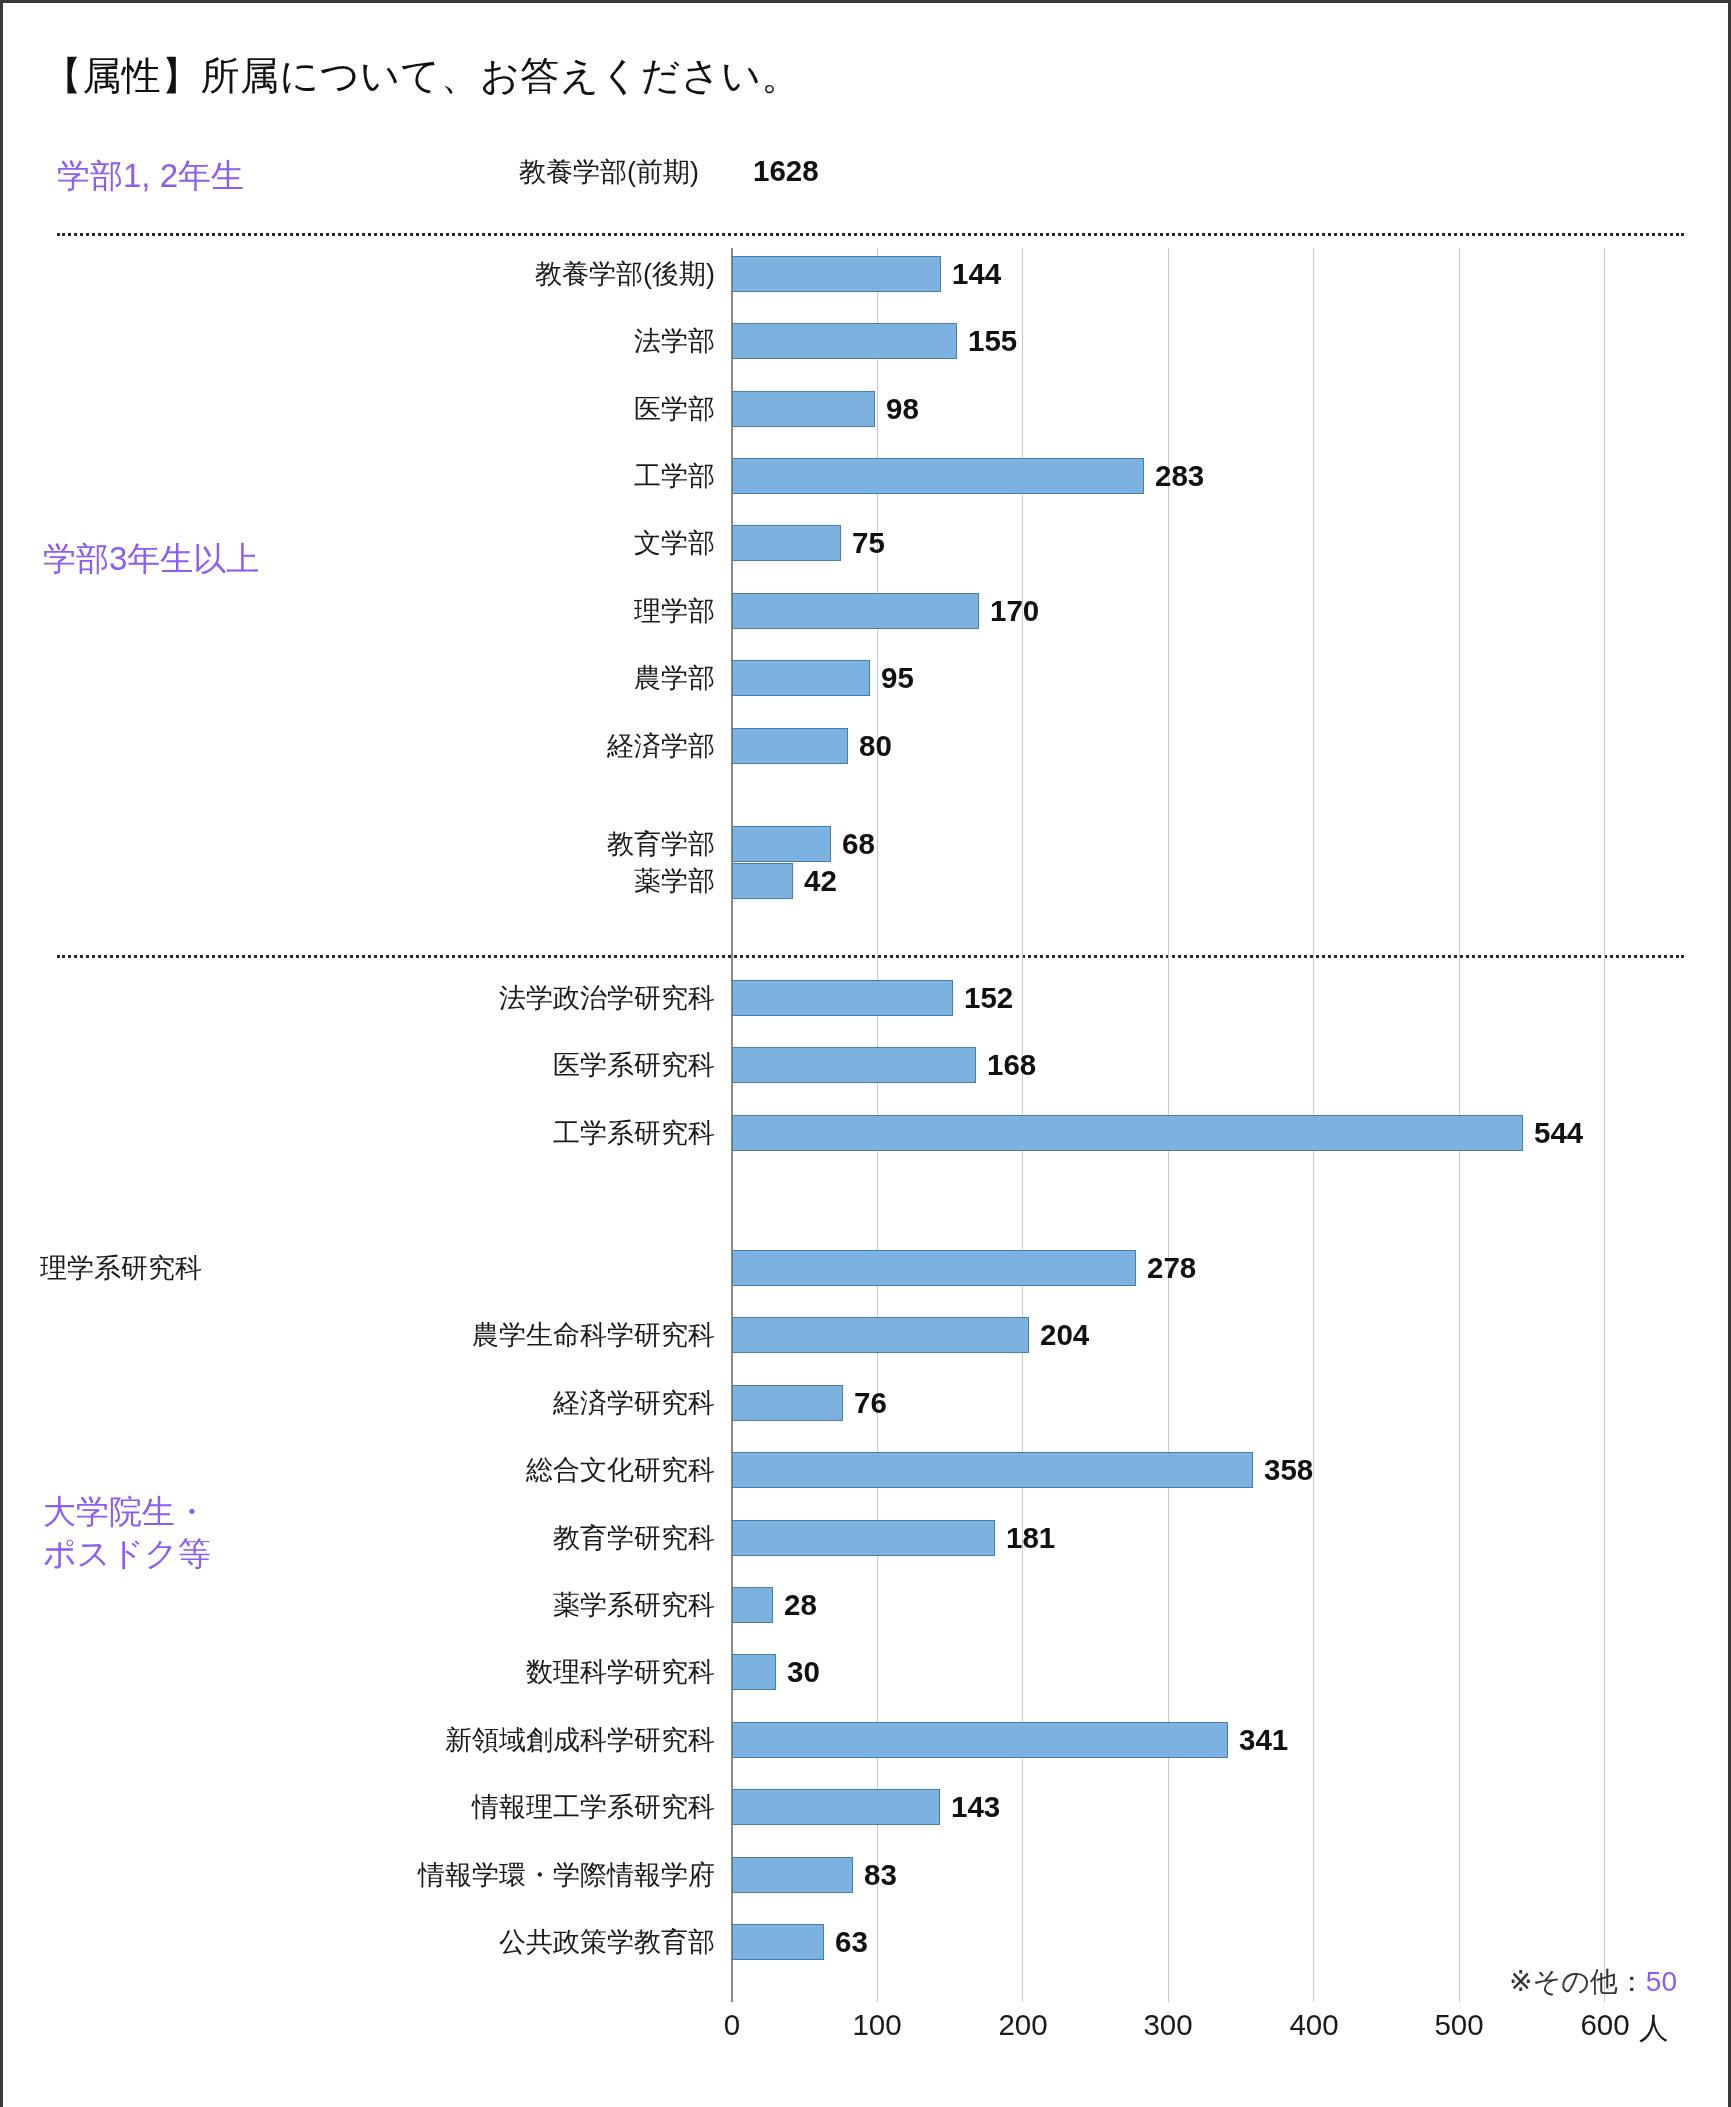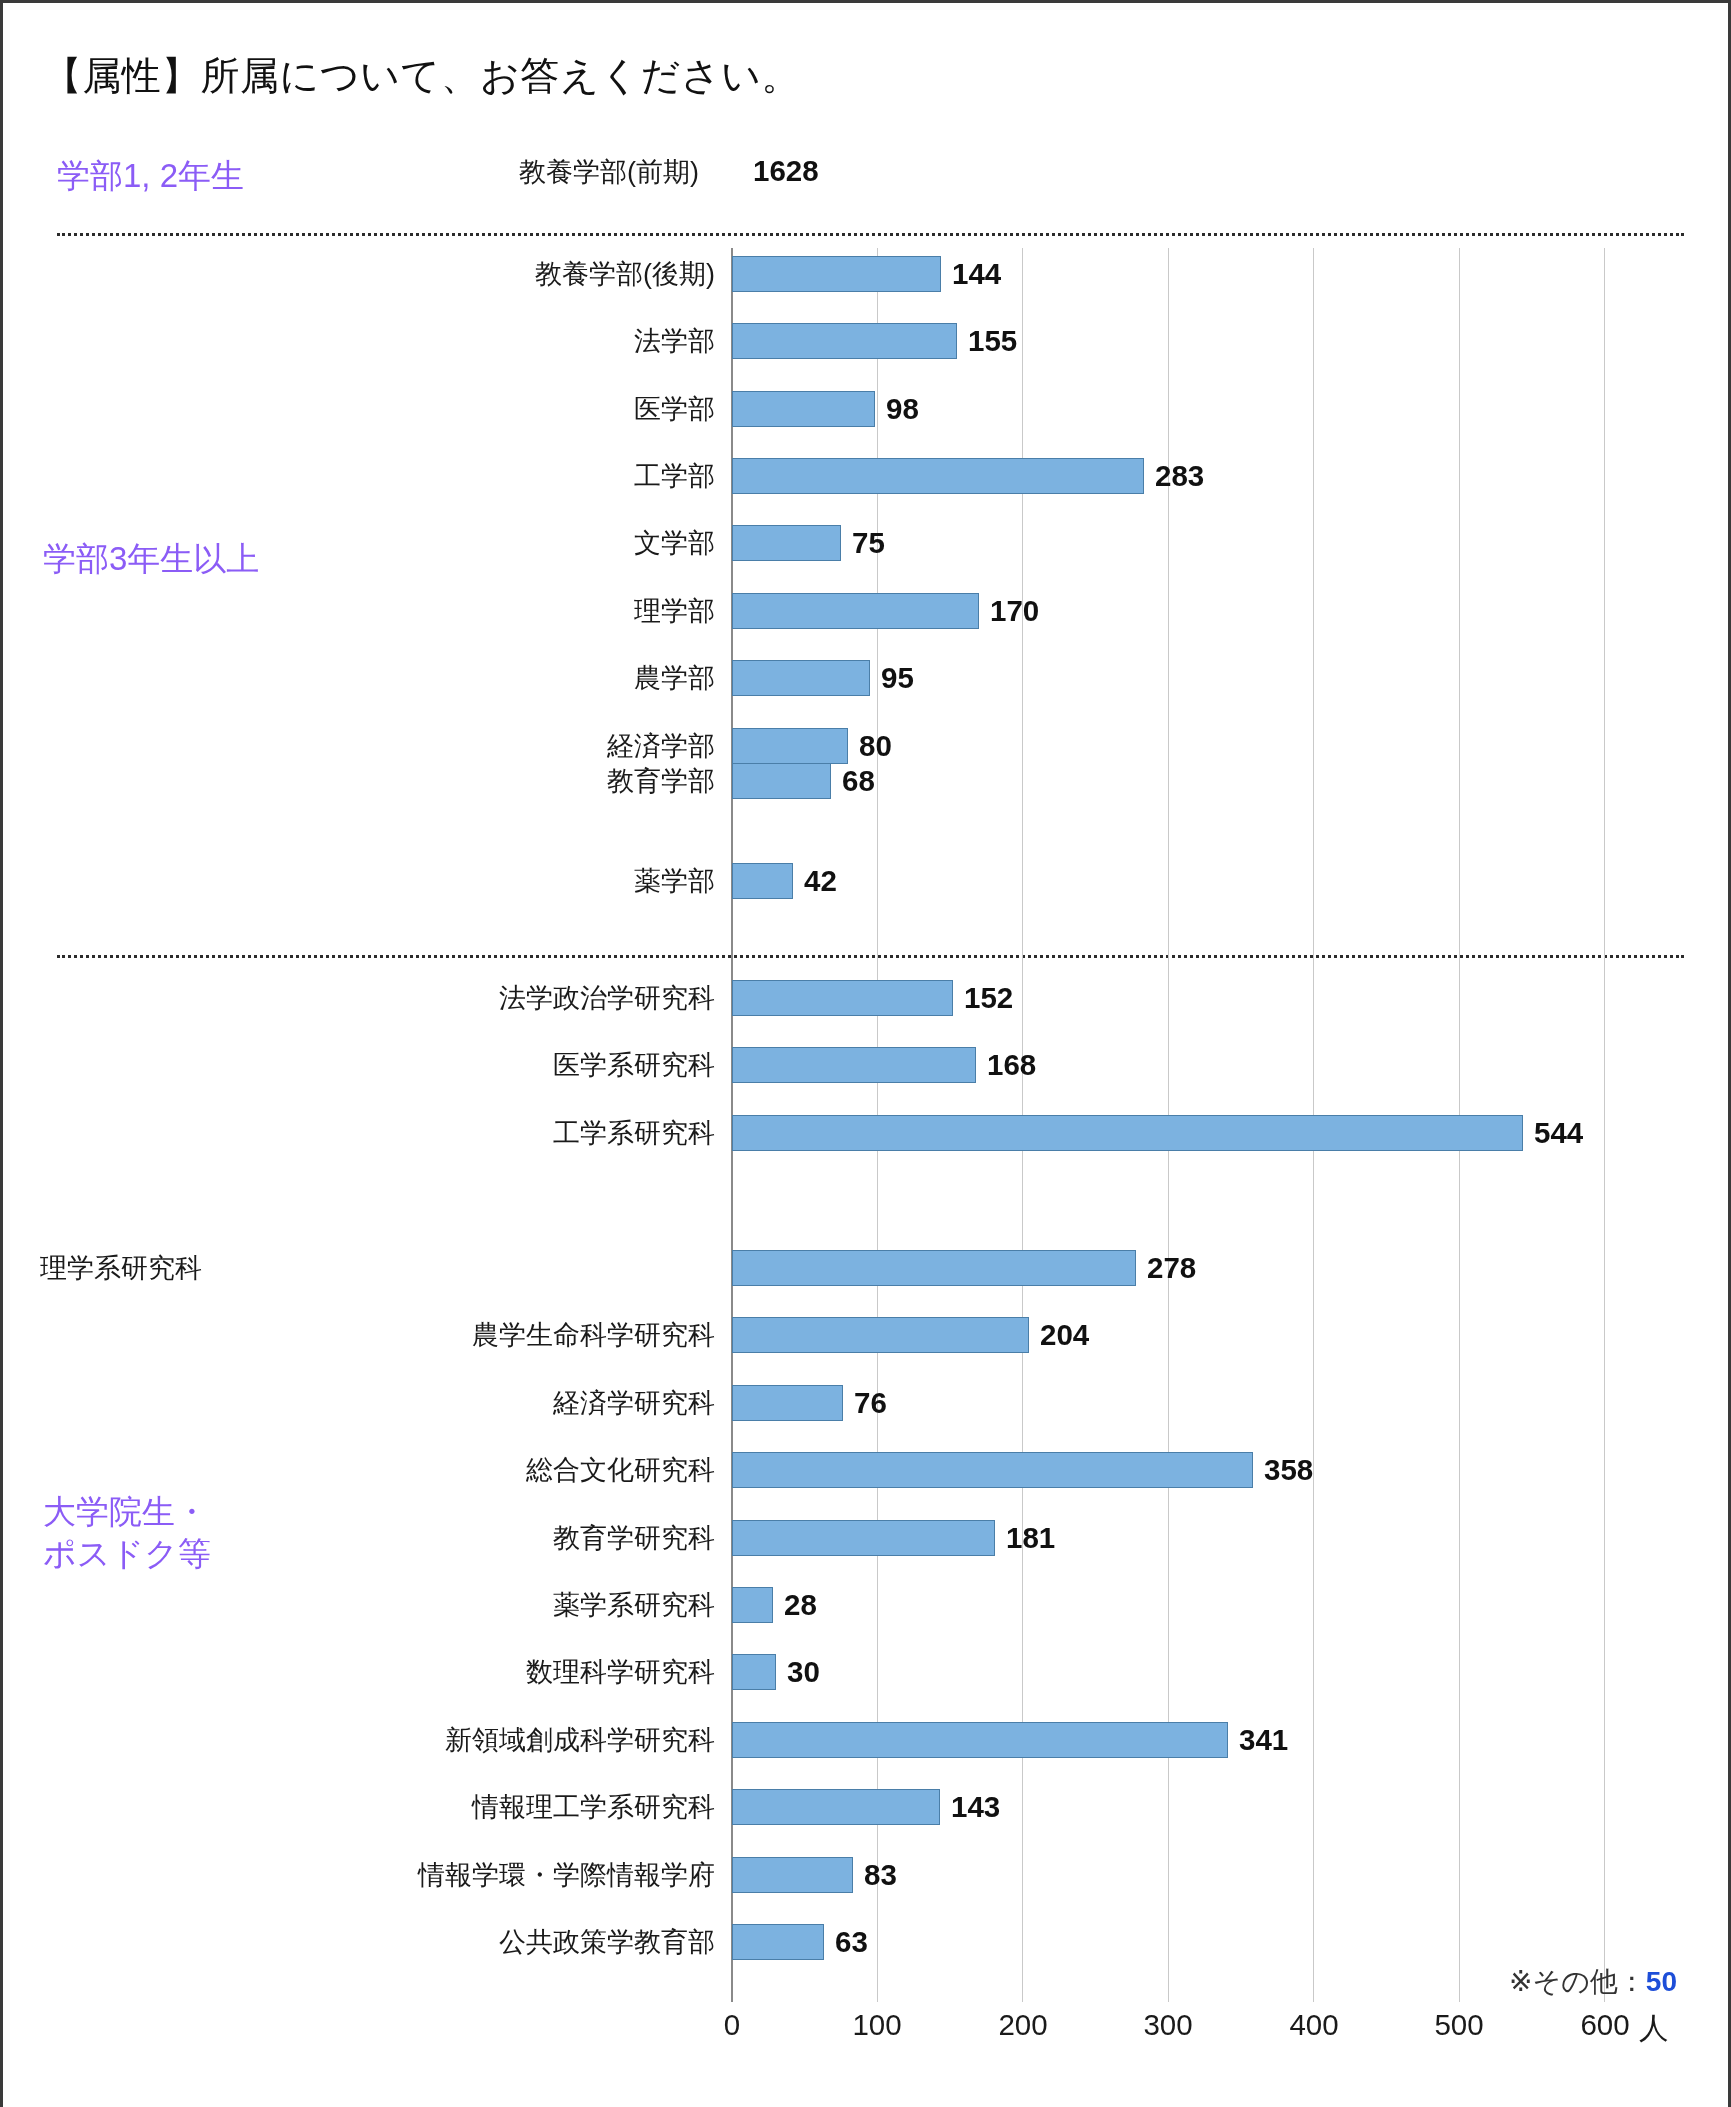--- a/index.html
+++ b/index.html
@@ -162,21 +162,21 @@
 
   
   #note {
     position: absolute;
     right: 51px;
     top: 1960px;
     font-size: 28px;
     color: #333333;
     white-space: nowrap;
   }
-  #note b { font-weight: bold; color: #1d4ed8; }
+  #note b { font-weight: normal; color: #8b5cf6; }
 </style>
 </head>
 <body>
 
 <div id="page">
 
   <div class="title">【属性】所属について、お答えください。</div>
 
   <div class="group-label" id="group-label-0">学部1, 2年生</div>
   <div class="group-label" id="group-label-1">学部3年生以上</div>
@@ -232,21 +232,21 @@
       <div class="bar-row" style="top: 412px; width: 873px;">
         <div class="cat-label" style="right: 890px; width: 675px; text-align: right;">農学部</div>
         <div class="bar" style="width: 138px;"></div>
         <div class="bar-label" style="left: 149px;">95</div>
       </div>
       <div class="bar-row" style="top: 480px; width: 873px;">
         <div class="cat-label" style="right: 890px; width: 675px; text-align: right;">経済学部</div>
         <div class="bar" style="width: 116px;"></div>
         <div class="bar-label" style="left: 127px;">80</div>
       </div>
-      <div class="bar-row" style="top: 515px; width: 873px;">
+      <div class="bar-row" style="top: 578px; width: 873px;">
         <div class="cat-label" style="right: 890px; width: 675px; text-align: right;">教育学部</div>
         <div class="bar" style="width: 99px;"></div>
         <div class="bar-label" style="left: 110px;">68</div>
       </div>
       <div class="bar-row" style="top: 615px; width: 873px;">
         <div class="cat-label" style="right: 890px; width: 675px; text-align: right;">薬学部</div>
         <div class="bar" style="width: 61px;"></div>
         <div class="bar-label" style="left: 72px;">42</div>
       </div>
       <div class="bar-row" style="top: 732px; width: 873px;">

